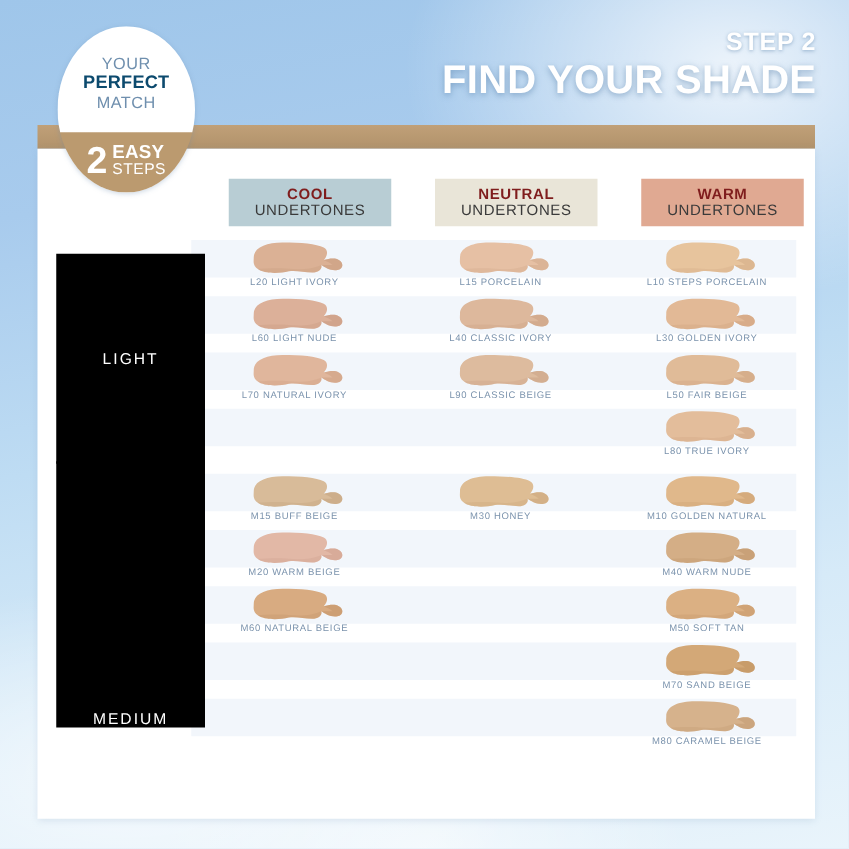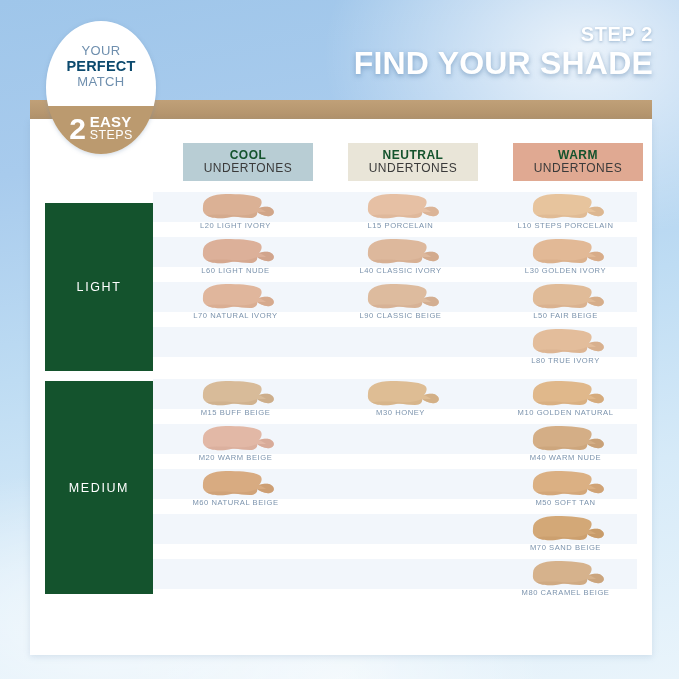--- a/index.html
+++ b/index.html
@@ -64,36 +64,36 @@
   #badge-bot .stack{display:flex;flex-direction:column;line-height:1.0;}
   #badge-bot .easy{font-size:15px;font-weight:bold;color:#ffffff;letter-spacing:.2px;}
   #badge-bot .steps{font-size:12.5px;color:#ffffff;letter-spacing:.4px;}
 
   
   .chip{
     position:absolute;top:143px;width:130px;height:38px;z-index:5;
     display:flex;flex-direction:column;align-items:center;justify-content:center;
     line-height:1.12;
   }
-  .chip .t1{font-size:12px;font-weight:bold;color:#14532d;letter-spacing:.5px;}
+  .chip .t1{font-size:12px;font-weight:bold;color:#7f1d1d;letter-spacing:.5px;}
   .chip .t2{font-size:12px;color:#3a3a3a;letter-spacing:.5px;}
   #chip-cool{left:183px;background:#b8cdd4;}
   #chip-neutral{left:348px;background:#e9e5d8;}
   #chip-warm{left:513px;background:#e0a992;}
 
   
   .group-panel{
-    position:absolute;left:45px;width:108px;z-index:5;
-    background:#14532d;display:flex;align-items:center;justify-content:center;
+    position:absolute;left:45px;width:119px;z-index:5;
+    background:#000000;display:flex;align-items:center;justify-content:center;
   }
   .group-panel span{
     font-size:12.5px;color:#ffffff;letter-spacing:1.6px;
   }
   #panel-light{top:203px;height:168px;}
-  #panel-medium{top:381px;height:213px;}
+  #panel-medium{top:369px;height:213px;align-items:flex-end;}
 
   
   #grid{
     position:absolute;left:45px;top:192px;width:592px;height:410px;z-index:4;
   }
   .stripe{
     position:absolute;left:108px;width:484px;height:30px;background:#f2f6fb;
   }
   .cell{
     position:absolute;width:165px;height:45px;

